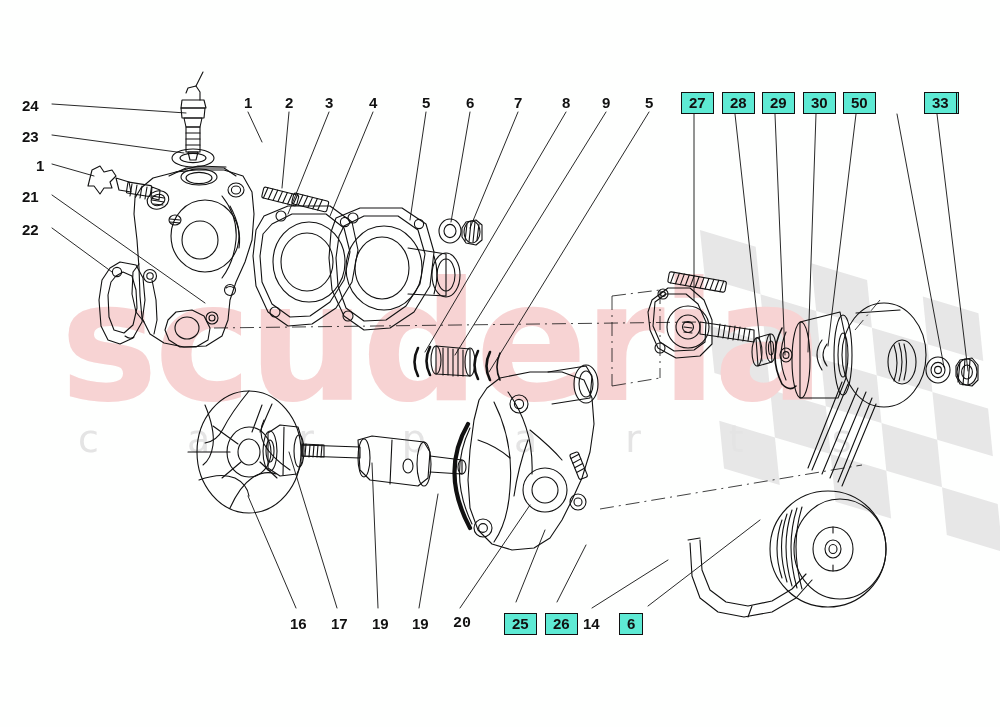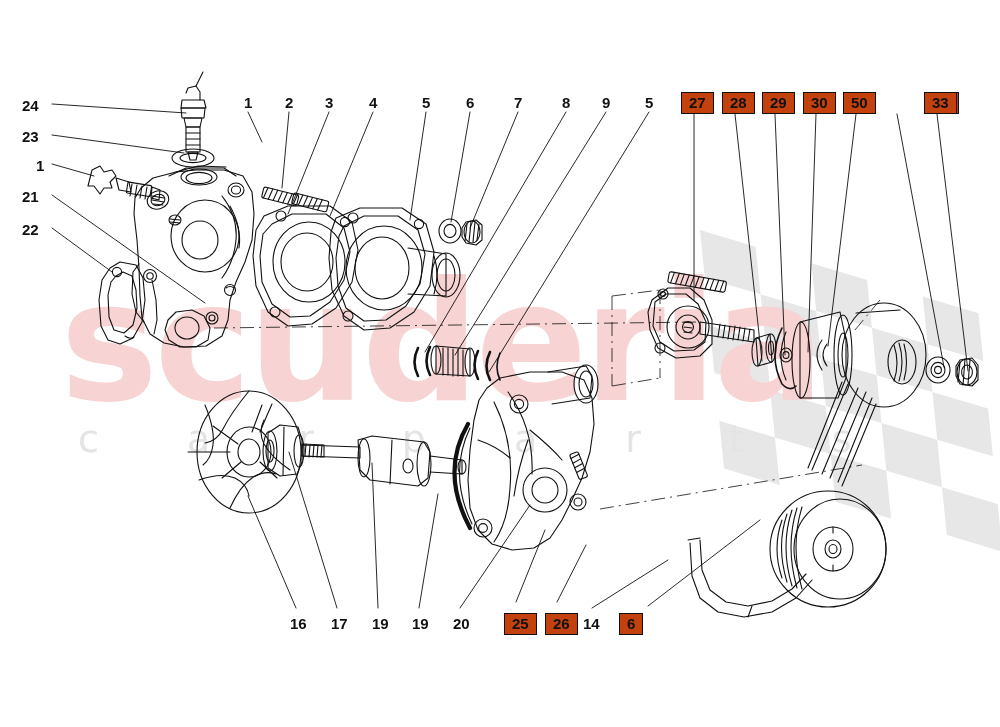--- a/index.html
+++ b/index.html
@@ -17,21 +17,21 @@
     font-weight:bold;
     font-size:15px;
     color:#111;
     letter-spacing:0px;
     white-space:nowrap;
     line-height:15px;
   }
   .lbl.boxed{
     border:1.4px solid #111;
     padding:2px 7px 3px 7px;
-    background:#c2410c;
+    background:#5eead4;
     font-size:15px;
     line-height:15px;
   }
   .wm-text{
     font-family:"DejaVu Sans", sans-serif;
   }
 </style>
 </head>
 <body>
 
@@ -472,20 +472,20 @@
       <div class="lbl boxed" style="left: 722px; top: 92px;">28</div>
       <div class="lbl boxed" style="left: 762px; top: 92px;">29</div>
       <div class="lbl boxed" style="left: 803px; top: 92px;">30</div>
       <div class="lbl boxed" style="left: 843px; top: 92px;">50</div>
       <div class="lbl boxed" style="left: 884px; top: 92px; margin-left: 42px;">32</div>
       <div class="lbl boxed" style="left: 924px; top: 92px;">33</div>
       <div class="lbl" style="left: 290px; top: 616px;">16</div>
       <div class="lbl" style="left: 331px; top: 616px;">17</div>
       <div class="lbl" style="left: 372px; top: 616px;">19</div>
       <div class="lbl" style="left: 412px; top: 616px;">19</div>
-      <div class="lbl" style="left: 453px; top: 616px;">20</div>
+      <div class="lbl" style="left: 453px; top: 616px; font-family: Liberation Mono, monospace;">20</div>
       <div class="lbl boxed" style="left: 504px; top: 613px;">25</div>
       <div class="lbl boxed" style="left: 545px; top: 613px;">26</div>
       <div class="lbl" style="left: 583px; top: 616px;">14</div>
       <div class="lbl boxed" style="left: 619px; top: 613px;">6</div>
     </div>
 
 </div>
 
 </body></html>

